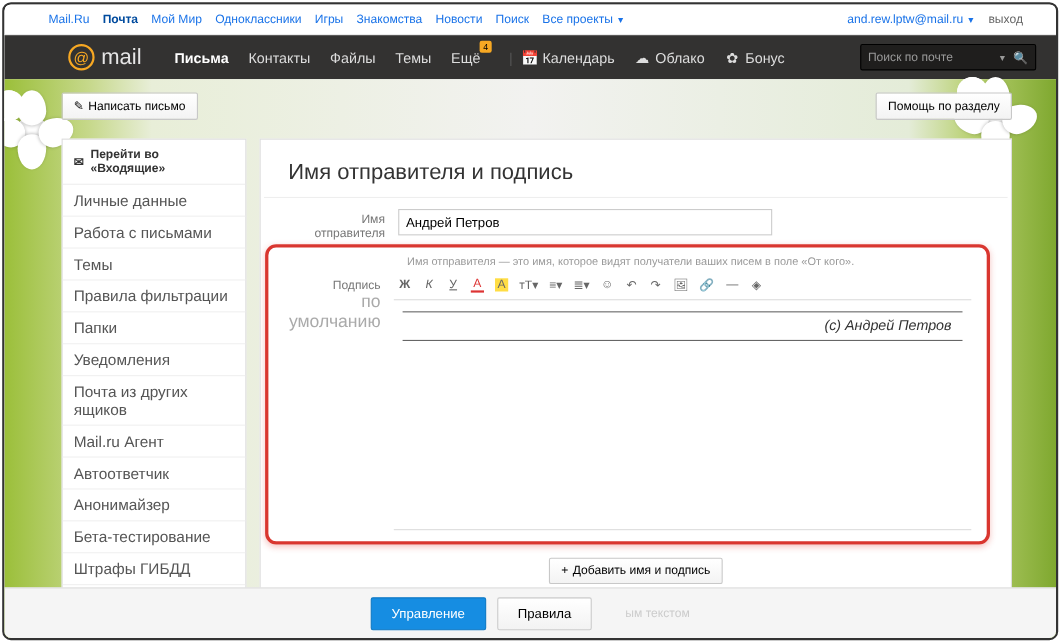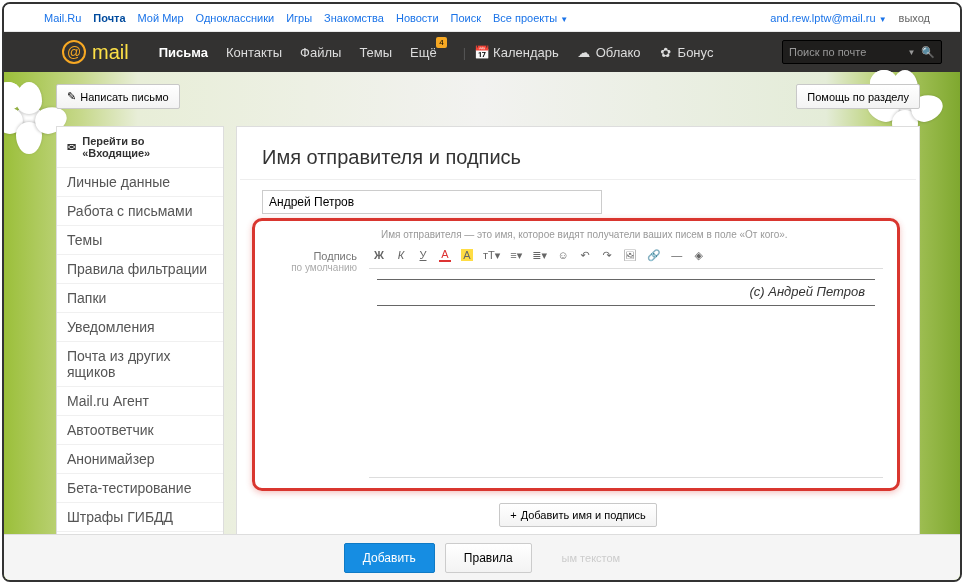--- a/index.html
+++ b/index.html
@@ -7,21 +7,21 @@
 .frame { border:2px solid #333; border-radius:8px; width:960px; height:580px; margin:2px; overflow:hidden; position:relative; }
 .topbar { height:28px; background:#fff; border-bottom:1px solid #e8e8e8; display:flex; align-items:center; padding:0 18px 0 40px; font-size:11px;text-align:right; }
 .topbar a { color:#1a73e8; text-decoration:none; margin-right:12px; cursor:pointer; }
 .topbar a.active { color:#004b9e; font-weight:bold; }
 .topbar .spacer { flex:1; }
 .topbar .user { color:#1a73e8; margin-right:12px; }
 .topbar .exit { color:#666; }
 .navbar { height:40px; background:#333231; display:flex; align-items:center; padding:0 18px 0 58px; color:#fff; font-size:13px; }
 .logo { display:flex; align-items:center; margin-right:30px; }
 .logo-at { width:24px; height:24px; border:2px solid #f7a823; border-radius:50%; display:flex; align-items:center; justify-content:center; color:#f7a823; font-size:14px; margin-right:6px; }
-.logo-text { font-size:20px; font-weight:300; color:#fde047; }
+.logo-text { font-size:20px; font-weight:300; color:#e5e5e5; }
 .nav-link { color:#ddd; margin-right:18px; cursor:pointer; position:relative; }
 .nav-link.active { color:#fff; font-weight:bold; }
 .badge { position:absolute; top:-8px; right:-10px; background:#f7a823; color:#000; font-size:8px; border-radius:2px; padding:1px 3px; }
 .nav-icon { margin-right:5px; display:inline-block; width:14px; text-align:center; }
 .nav-spacer { flex:1; }
 .search-box { background:#1f1e1d; border:1px solid #000; height:24px; width:160px; display:flex; align-items:center; padding:0 6px; color:#999; font-size:11px; border-radius:2px; }
 .search-box span:first-child { flex:1; }
 .bg { position:absolute; top:68px; left:0; right:0; bottom:0; background:linear-gradient(to right,#9bbf3a 0%,#c6d88a 8%,#e8eed8 14%,#f2f2f0 50%,#e4ecd8 86%,#b8d070 92%,#7fa82f 100%); }
 .flower { position:absolute; width:70px; height:70px; background:radial-gradient(circle,#fff 25%,transparent 26%); }
 .flower::before,.flower::after { content:''; position:absolute; width:28px; height:28px; background:#fff; border-radius:50% 50% 50% 0; }
@@ -30,25 +30,25 @@
 .compose-row { position:absolute; top:80px; left:52px; right:40px; display:flex; justify-content:space-between; z-index:5; }
 .btn { background:linear-gradient(#fff,#f3f3f3); border:1px solid #c8c8c8; padding:5px 10px; font-size:11px; cursor:pointer; border-radius:2px; display:inline-flex; align-items:center; gap:4px; }
 .sidebar { width:168px; background:#fff; border:1px solid #ddd; margin-top:42px; }
 .side-title { padding:8px 10px; font-weight:bold; display:flex; align-items:center; gap:6px; border-bottom:1px solid #eee; font-size:11px; }
 .side-item { padding:6px 10px; border-bottom:1px solid #f0f0f0; cursor:pointer; font-size:14px; color:#555; }
 .side-item.on { font-weight:bold; background:#fafafa; color:#000; }
 .main { flex:1; background:#fff; border:1px solid #ddd; margin-top:42px; padding:3px; overflow:hidden; }
 .main h1 { font-size:20px; font-weight:normal; padding:16px 22px 10px; border-bottom:1px solid #eee; }
 .form-row { display:flex; padding:10px 22px 4px; align-items:flex-start; }
 .form-label { width:100px; text-align:right; color:#777; font-size:11px; padding-right:12px; padding-top:4px; }
-.form-label .sub { color:#aaa; font-size:10px; display:block; }
+.form-label .sub { color:#aaa; font-size:16px; display:block; }
 .form-field { flex:1; }
 .text-input { width:340px; border:1px solid #ccc; padding:4px 6px; font-size:12px; }
 .hint { color:#999; font-size:10px; padding:2px 22px 0 134px; }
-.editor-wrap { margin:0 16px 4px 12px; position:relative; }
+.editor-wrap { margin:0 16px 4px 1px; position:relative; }
 .red-box { border:3px solid #d9362f; border-radius:10px; padding:6px 8px 8px; box-shadow:0 2px 6px rgba(217,54,47,0.3); }
 .toolbar { display:flex; align-items:center; gap:10px; padding:2px 4px 6px; color:#666; font-size:11px; flex-wrap:wrap; }
 .toolbar span { cursor:pointer; min-width:12px; text-align:center; }
 .editor { border:1px solid #ddd; border-left:none; border-right:none; min-height:210px; padding:6px 8px; }
 .sig-line { border-top:1px solid #666; margin-top:4px; }
 .sig-text { text-align:right; font-style:italic; font-size:13px; padding:4px 10px 6px; border-bottom:1px solid #666; }
 .add-btn-row { text-align:center; padding:8px 0 0; }
 .footer { position:absolute; bottom:0; left:0; right:0; height:46px; background:#f5f5f5; border-top:1px solid #ddd; display:flex; align-items:center; justify-content:center; gap:10px; }
 .btn-primary { background:#168de2; color:#fff; border:1px solid #0f7ac5; padding:7px 18px; font-size:12px; cursor:pointer; border-radius:2px; }
 .btn-cancel { background:linear-gradient(#fff,#f3f3f3); border:1px solid #ccc; padding:7px 18px; font-size:12px; cursor:pointer; border-radius:2px; }
@@ -137,20 +137,21 @@
     <div class="side-item">Анонимайзер</div>
     <div class="side-item">Бета-тестирование</div>
     <div class="side-item">Штрафы ГИБДД</div>
     <div class="side-item">Управление рассылками</div>
     <div class="side-item">Оплата телефонов</div>
   </div>
 
   <div class="main">
     <h1>Имя отправителя и подпись</h1>
     <div class="form-row">
+      <div class="form-label">Имя отправителя</div>
       <div class="form-field"><input class="text-input" value="Андрей Петров" style=""></div>
     </div>
     <div class="editor-wrap">
       <div class="red-box">
         <div class="hint" style="padding-left:118px">Имя отправителя — это имя, которое видят получатели ваших писем в поле «От кого».</div>
         <div class="form-row" style="padding:6px 6px 2px">
           <div class="form-label"><span>Подпись</span><span class="sub">по умолчанию</span></div>
           <div class="form-field">
             <div class="toolbar">
               <span style="font-weight:bold">Ж</span>
@@ -180,18 +181,18 @@
     <div class="add-btn-row">
       <button class="btn">
             <span>+</span> 
             <span>Добавить имя и подпись</span>
           </button>
     </div>
   </div>
 </div>
 
 <div class="footer">
-  <button class="btn-primary">Добавить</button>
+  <button class="btn-primary">Управление</button>
   <button class="btn-cancel">Правила</button>
   <span class="faded">ым текстом</span>
 </div>
 
 </div>
 
 </body></html>

